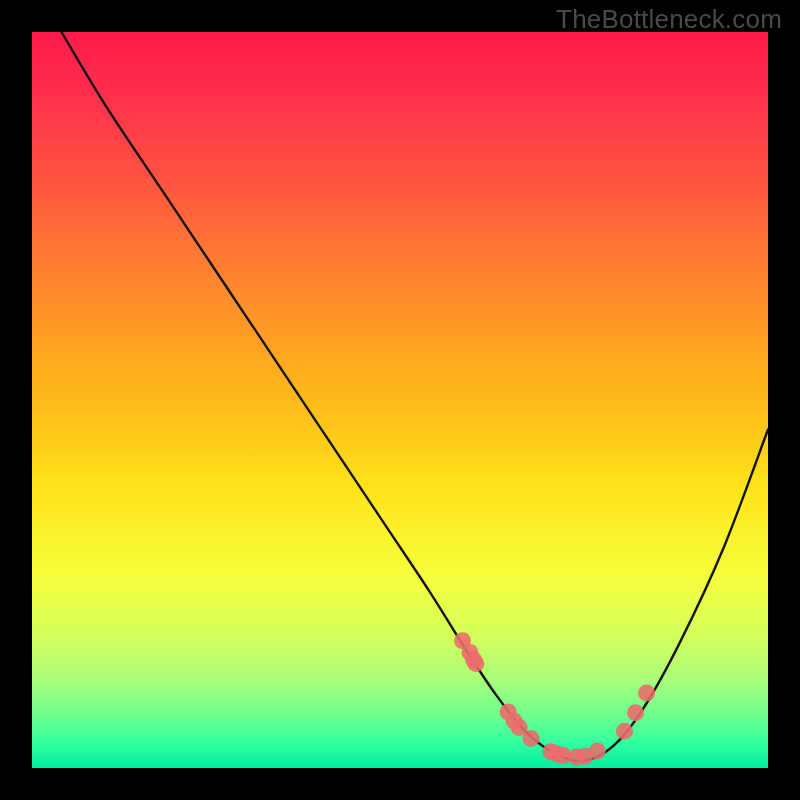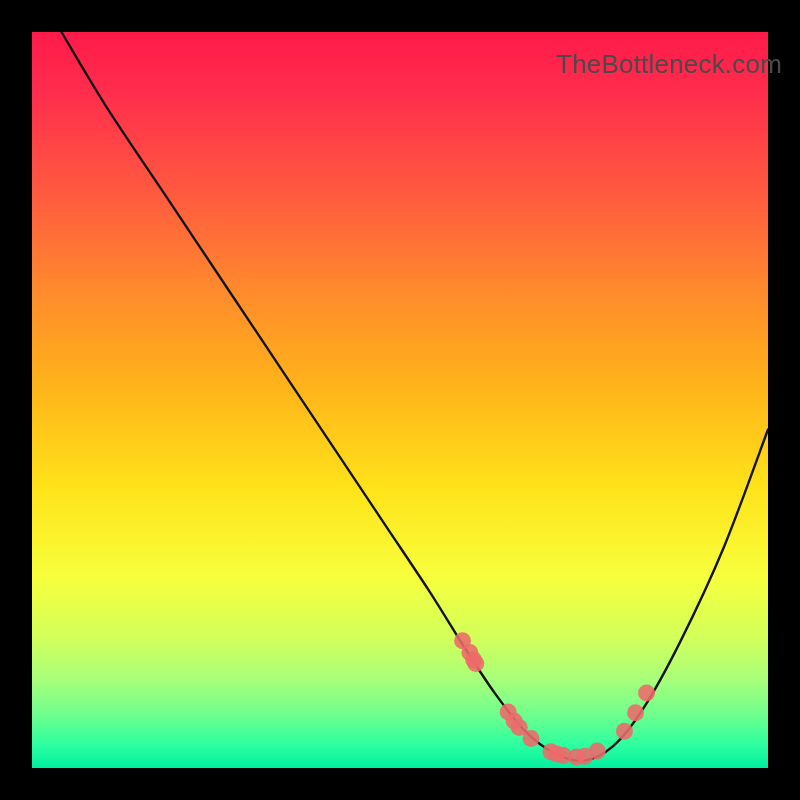--- a/index.html
+++ b/index.html
@@ -39,21 +39,20 @@
   }
   .watermark {
     position: absolute;
     top: 4px;
     right: 18px;
     font-family: Arial, Helvetica, sans-serif;
     font-size: 26px;
     color: #4a4a4a;
     letter-spacing: 0.2px;
     font-weight: 400;
-    margin-top: 45px;
   }
   svg.curve {
     position: absolute;
     inset: 0;
     width: 100%;
     height: 100%;
   }
   .dot {
     fill: #ed6a6a;
     fill-opacity: 0.88;

